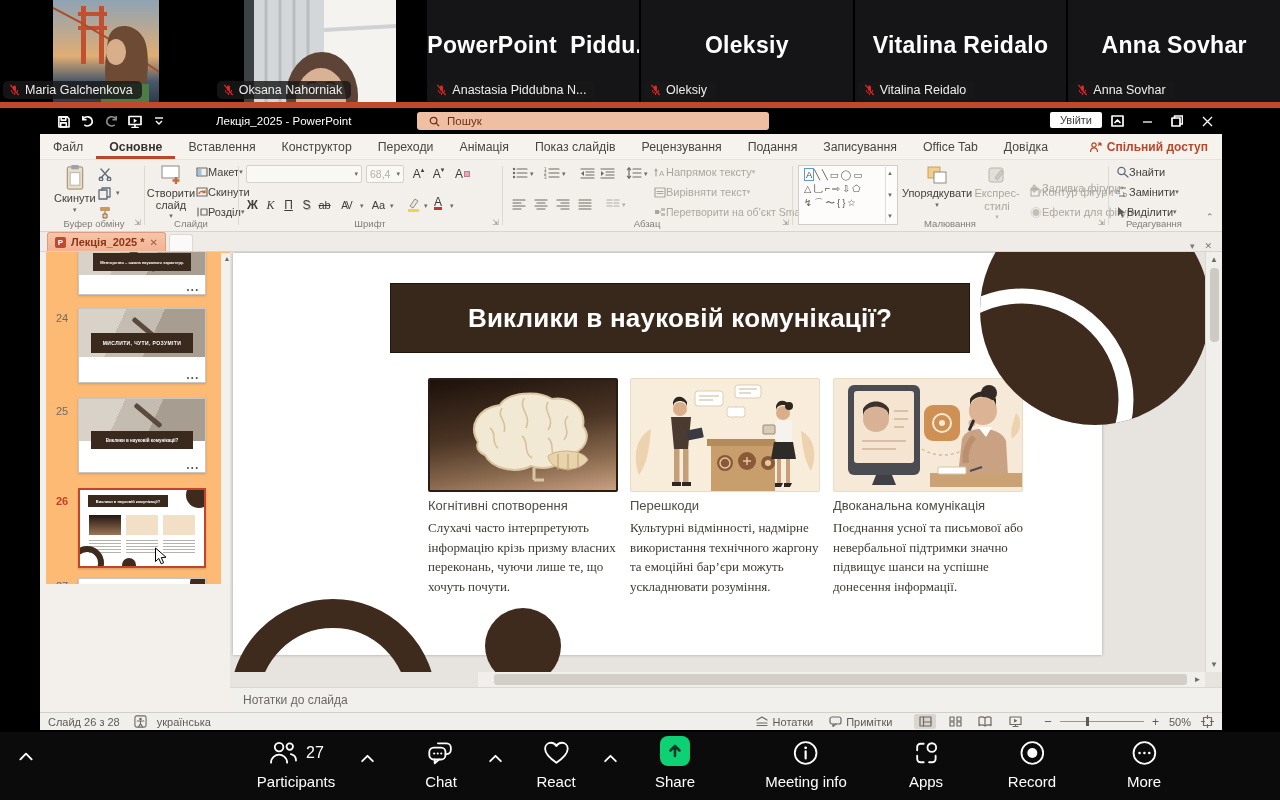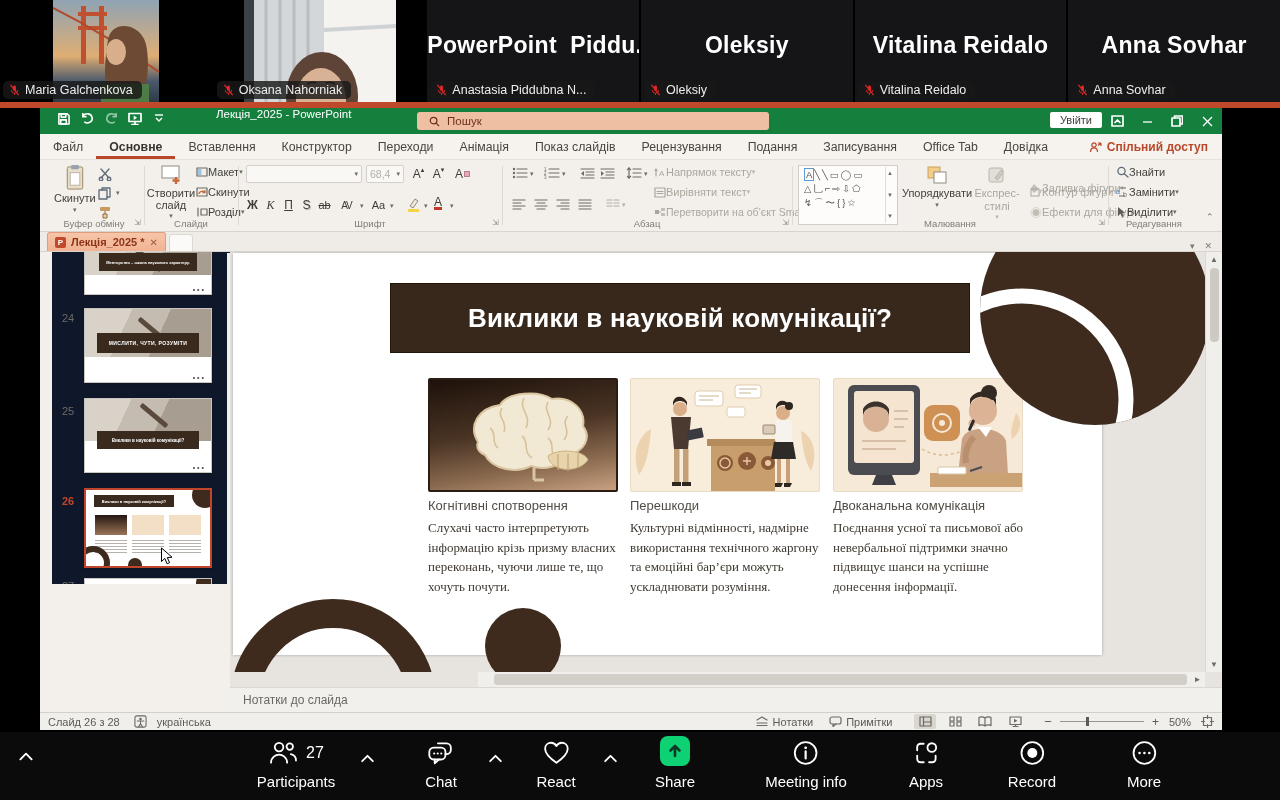--- a/index.html
+++ b/index.html
@@ -18,22 +18,22 @@
   .vcrop{position:absolute;top:0;bottom:0;left:50%;transform:translateX(-50%)}
   .bigname{position:absolute;width:100%;text-align:center;top:32px;color:#fff;font-size:23px;
     font-weight:700;letter-spacing:.3px;white-space:pre}
   .plate{position:absolute;left:3px;bottom:3px;display:flex;align-items:center;gap:5px;
     background:rgba(24,24,24,.82);border-radius:5px;padding:2px 9px 2px 6px;color:#ededed;
     font-size:12.5px;white-space:nowrap}
 
   
   .redstrip{position:absolute;left:0;top:102px;width:1280px;height:6px;background:#c1492b}
   .ppwin{position:absolute;left:40px;top:108px;width:1182px;height:622px;background:#f3f0ec}
-  .titlebar{position:absolute;left:0;top:0;width:100%;height:26px;background:#15803d;display:flex;
-    align-items:flex-start;color:#fff}
+  .titlebar{position:absolute;left:0;top:0;width:100%;height:26px;background:#000000;display:flex;
+    align-items:center;color:#fff}
   .qat{display:flex;align-items:center;gap:2px;margin-left:12px}
   .qicon{width:22px;height:20px;display:flex;align-items:center;justify-content:center}
   .pptitle{font-size:11.5px;margin-left:46px;white-space:nowrap;color:#fff}
   .searchbox{position:absolute;left:377px;top:4px;width:352px;height:18px;background:#efbfa4;
     border-radius:3px;display:flex;align-items:center;gap:7px;padding-left:12px;color:#6f2e17;font-size:11.5px}
   .signin{position:absolute;right:120px;top:4px;background:#fff;color:#3c3c3c;font-size:11px;
     padding:2px 10px;border-radius:2px}
   .winbtns{position:absolute;right:0;top:0;height:26px;display:flex;align-items:center}
   .wbtn{width:30px;height:26px;display:flex;align-items:center;justify-content:center;color:#fff;font-size:11px}
 
@@ -69,21 +69,21 @@
   .doctabs{position:absolute;left:0;top:124px;width:100%;height:20px;background:#efece8;
     border-bottom:1px solid #d8d4cf;display:flex;align-items:flex-end}
   .dtab{display:flex;align-items:center;gap:5px;height:19px;padding:0 7px;
     background:linear-gradient(#f7c5a9,#f1b394);border:1px solid #e09c7d;border-bottom:none;
     border-radius:3px 3px 0 0;margin-left:7px;font-size:11px;color:#8e3418;font-weight:700}
   .dtabstub{width:24px;height:17px;background:#fbfaf8;border:1px solid #dcd8d2;border-bottom:none;
     border-radius:3px 3px 0 0;margin-left:3px}
   .dtabctl{margin-left:auto;margin-right:10px;display:flex;gap:10px;font-size:9px;color:#7c7872;align-items:center}
 
   
-  .tpanel{position:absolute;left:12px;top:144px;width:190px;height:332px;background:#0f172a;
+  .tpanel{position:absolute;left:6px;top:144px;width:190px;height:332px;background:#fdba74;
     border-right:1px solid #d2cec9;overflow:hidden}
   .tnum{position:absolute;left:10px;font-size:11px;color:#6e6a65}
   .tnum.sel{color:#c0452a;font-weight:700}
   .thumb{position:absolute;left:32px;width:128px;background:#fff;border:1px solid #c9c5c0;
     box-shadow:0 1px 2px rgba(0,0,0,.18);overflow:hidden}
   .thumb.sel{border:2px solid #c0452a}
   .tphoto{position:absolute;left:0;right:0;top:0;
     background:linear-gradient(115deg,#d8d2c9 0 32%,#c4bcb0 32% 58%,#a79d90 58% 100%)}
   .tpen{position:absolute;width:34px;height:5px;background:#5a4a3c;border-radius:2px;transform:rotate(40deg)}
   .tbanner{position:absolute;background:#3a2a1e;color:#fff;display:flex;align-items:center;

